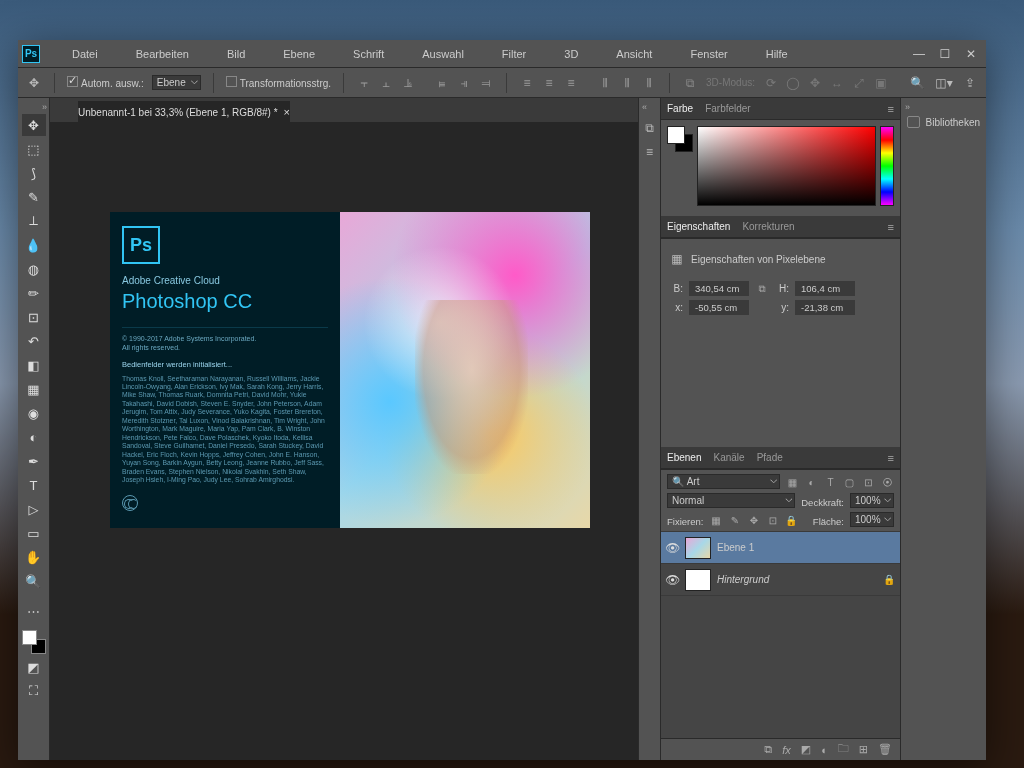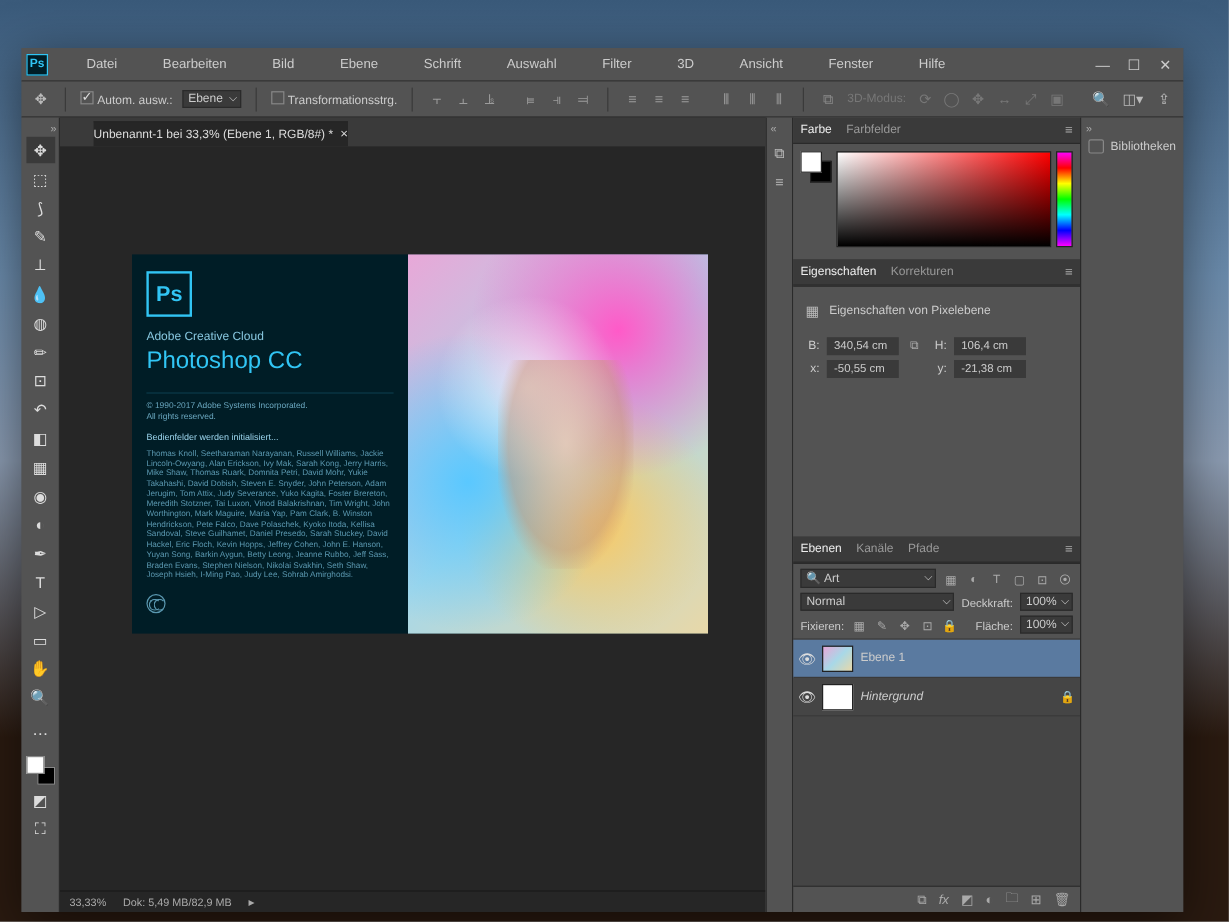--- a/index.html
+++ b/index.html
@@ -220,25 +220,20 @@
 All rights reserved.</div>
             <div class="init">Bedienfelder werden initialisiert...</div>
             <div class="names">Thomas Knoll, Seetharaman Narayanan, Russell Williams, Jackie Lincoln-Owyang, Alan Erickson, Ivy Mak, Sarah Kong, Jerry Harris, Mike Shaw, Thomas Ruark, Domnita Petri, David Mohr, Yukie Takahashi, David Dobish, Steven E. Snyder, John Peterson, Adam Jerugim, Tom Attix, Judy Severance, Yuko Kagita, Foster Brereton, Meredith Stotzner, Tai Luxon, Vinod Balakrishnan, Tim Wright, John Worthington, Mark Maguire, Maria Yap, Pam Clark, B. Winston Hendrickson, Pete Falco, Dave Polaschek, Kyoko Itoda, Kellisa Sandoval, Steve Guilhamet, Daniel Presedo, Sarah Stuckey, David Hackel, Eric Floch, Kevin Hopps, Jeffrey Cohen, John E. Hanson, Yuyan Song, Barkin Aygun, Betty Leong, Jeanne Rubbo, Jeff Sass, Braden Evans, Stephen Nielson, Nikolai Svakhin, Seth Shaw, Joseph Hsieh, I-Ming Pao, Judy Lee, Sohrab Amirghodsi.</div>
             <div class="ccicon"></div>
           </div>
           <div class="splash-img">
               <div class="face"></div>
             </div>
         </div>
       </div>
-      <div class="status">
-        <span>33,33%</span>
-        <span>Dok: 5,49 MB/82,9 MB</span>
-        <span class="arrow">▸</span>
-      </div>
     </div>
 
     <div class="dock">
       <span style="font-size:9px;align-self:flex-start;margin-left:3px;">«</span>
       <span class="ico">⧉</span>
       <span class="ico">≡</span>
     </div>
 
     <div class="panels">
 

